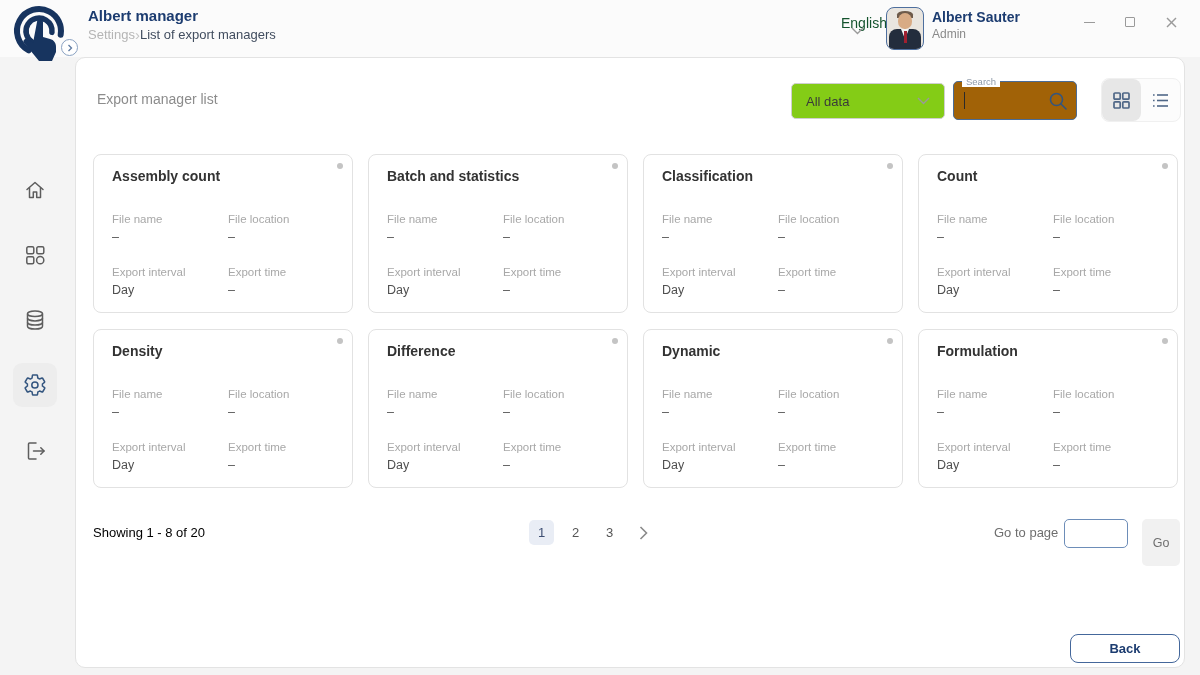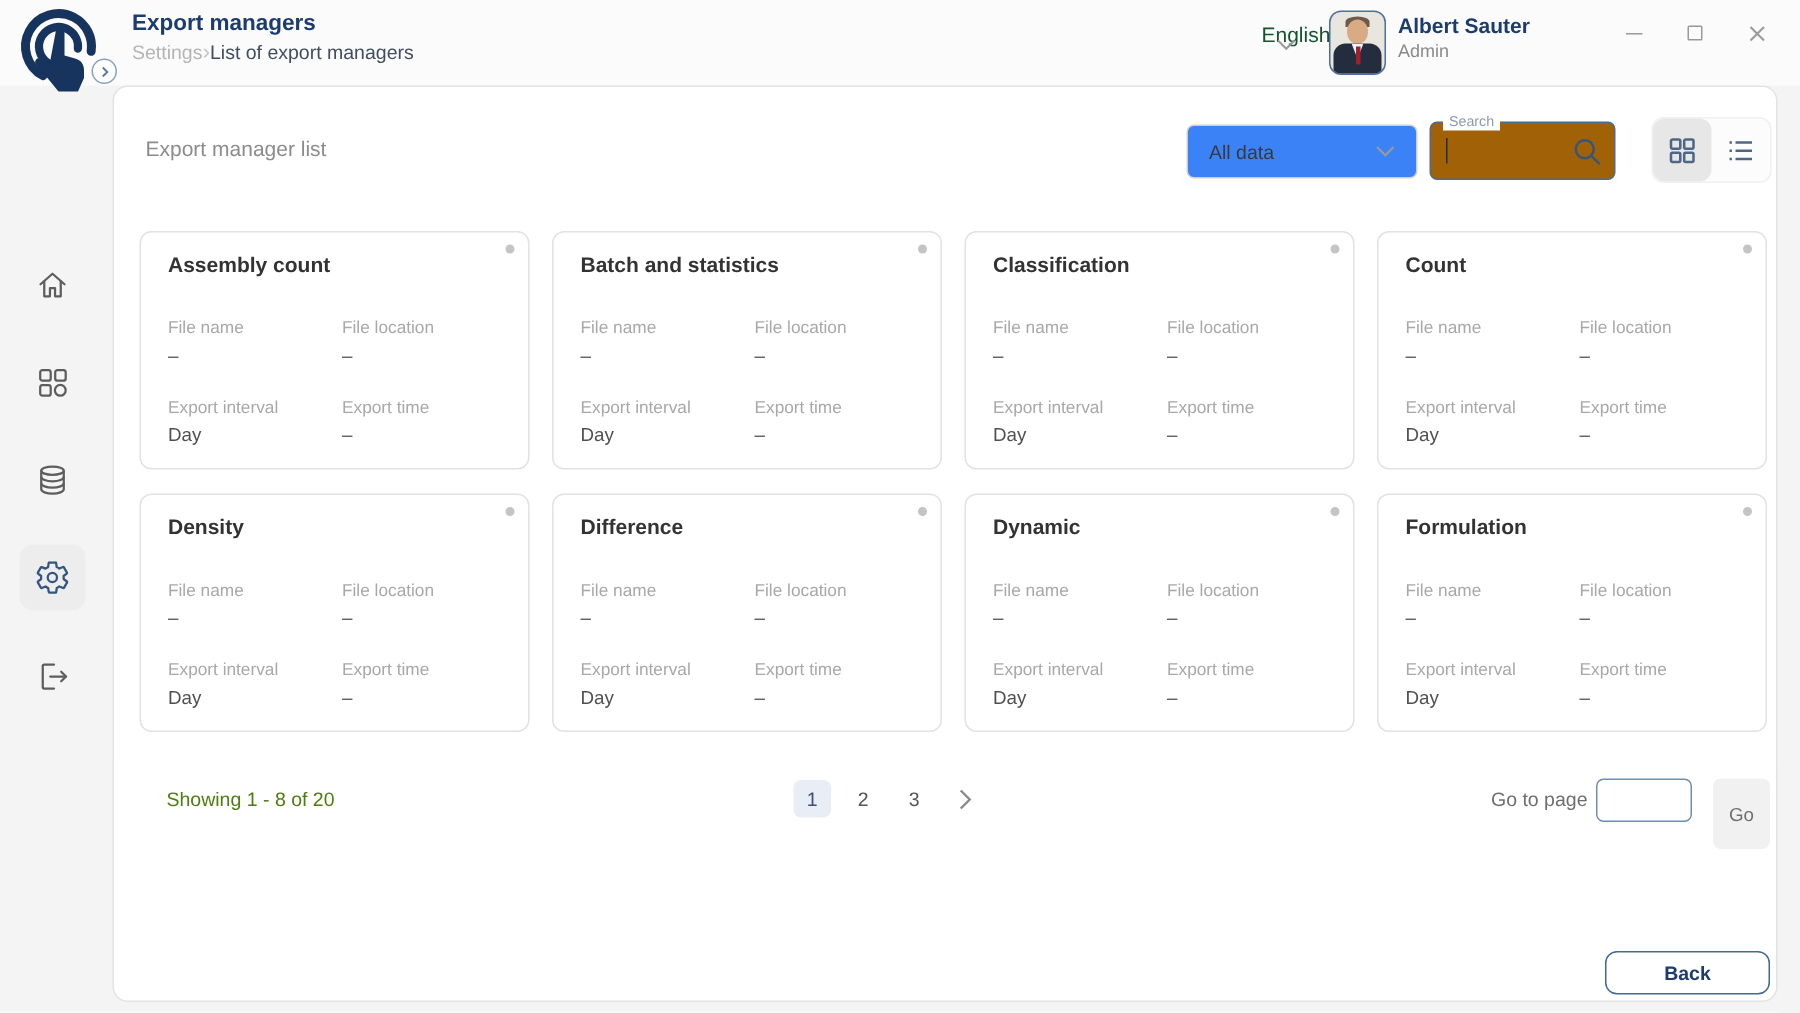--- a/index.html
+++ b/index.html
@@ -48,21 +48,21 @@
   .side-item { position:absolute; left:23px; width:24px; height:24px; cursor:pointer; }
   .side-active-bg { position:absolute; left:13px; top:306px; width:44px; height:44px; background:#ededed; border-radius:9px; }
   
   .panel {
     position:absolute; left:75px; top:57px; width:1110px; height:611px;
     background:#fff; border:1px solid #e3e3e3; border-radius:10px;
   }
   .list-title { position:absolute; left:21px; top:33px; font-size:14px; color:#8c8c8c; }
   .filter-select {
     position:absolute; left:715px; top:25px; width:154px; height:36px;
-    border:1px solid #cfcfcf; border-radius:5px; background:#3b82f6;
+    border:1px solid #cfcfcf; border-radius:5px; background:#84cc16;
     display:flex; align-items:center; justify-content:space-between; padding:0 14px;
     font-size:13px; color:#3a3a3a; cursor:pointer;
   }
   .search-wrap {
     position:absolute; left:877px; top:23px; width:124px; height:39px;
     border:1.5px solid #4a6b96; border-radius:5px; background:#a16207;
   }
   .search-label {
     position:absolute; left:8px; top:-6px; font-size:9.5px; color:#8e9aa9;
     background:#fff; padding:0 4px;
@@ -82,21 +82,21 @@
   
   .cards { position:absolute; left:17px; top:96px; width:1085px; display:grid;
     grid-template-columns:repeat(4, 260px); grid-auto-rows:159px; column-gap:15px; row-gap:16px; }
   .card { position:relative; background:#fff; border:1px solid #e2e2e2; border-radius:8px; cursor:pointer; }
   .card-dot { position:absolute; top:8px; right:9px; width:6px; height:6px; border-radius:50%; background:#c4c4c4; }
   .card-title { position:absolute; left:18px; top:13px; font-size:14px; font-weight:700; color:#333; }
   .card-fields { position:absolute; left:18px; top:42px; display:grid; grid-template-columns:116px 110px; }
   .field-label { font-size:11.5px; color:#a8a8a8; margin-top:16px; }
   .field-value { font-size:12.5px; color:#4f4f4f; margin-top:5px; margin-bottom:6px; }
   
-  .page-summary { position:absolute; left:35px; top:467px; font-size:13px; color:#4d7c0f; }
+  .page-summary { position:absolute; left:17px; top:467px; font-size:13px; color:#000000; }
   .pages { position:absolute; left:453px; top:462px; display:flex; gap:9px; align-items:center; }
   .page-num { width:25px; height:25px; display:flex; align-items:center; justify-content:center;
     font-size:13px; color:#555; border-radius:5px; cursor:pointer; }
   .page-num.active { background:#e9edf5; color:#3e4f73; }
   .page-next { width:25px; height:25px; display:flex; align-items:center; justify-content:center; cursor:pointer; }
   .goto-label { position:absolute; left:918px; top:467px; font-size:13px; color:#6e6e6e; }
   .goto-input { position:absolute; left:988px; top:461px; width:64px; height:29px;
     border:1px solid #6d8db8; border-radius:5px; outline:none; font-size:13px; padding:0 8px;
     font-family:"Liberation Sans", sans-serif; }
   .go-btn { position:absolute; left:1066px; top:461px; width:38px; height:47px;
@@ -174,21 +174,21 @@
       <g fill="none" stroke="#5d5d5d" stroke-width="1.5" stroke-linecap="round" stroke-linejoin="round">
         <path d="M13 4 H6.5 a1 1 0 0 0 -1 1 v14 a1 1 0 0 0 1 1 H13"></path>
         <path d="M10.5 12 H21"></path>
         <path d="M17.8 8.8 L21 12 L17.8 15.2"></path>
       </g>
     </svg>
   </div>
 
 </div>
 
-<div class="page-title">Export managers</div>
+<div class="page-title">Albert manager</div>
 <div class="breadcrumb">
   <span class="crumb-parent">Settings</span>
   <span class="crumb-sep">›</span>
   <span class="crumb-current">List of export managers</span>
 </div>
 
 <div class="lang">English</div>
 <div class="lang-chevron">
   <svg width="13" height="8" viewBox="0 0 13 8">
       <polyline points="1,1 6.5,6.5 12,1" fill="none" stroke="#9a9a9a" stroke-width="1.4"></polyline>

